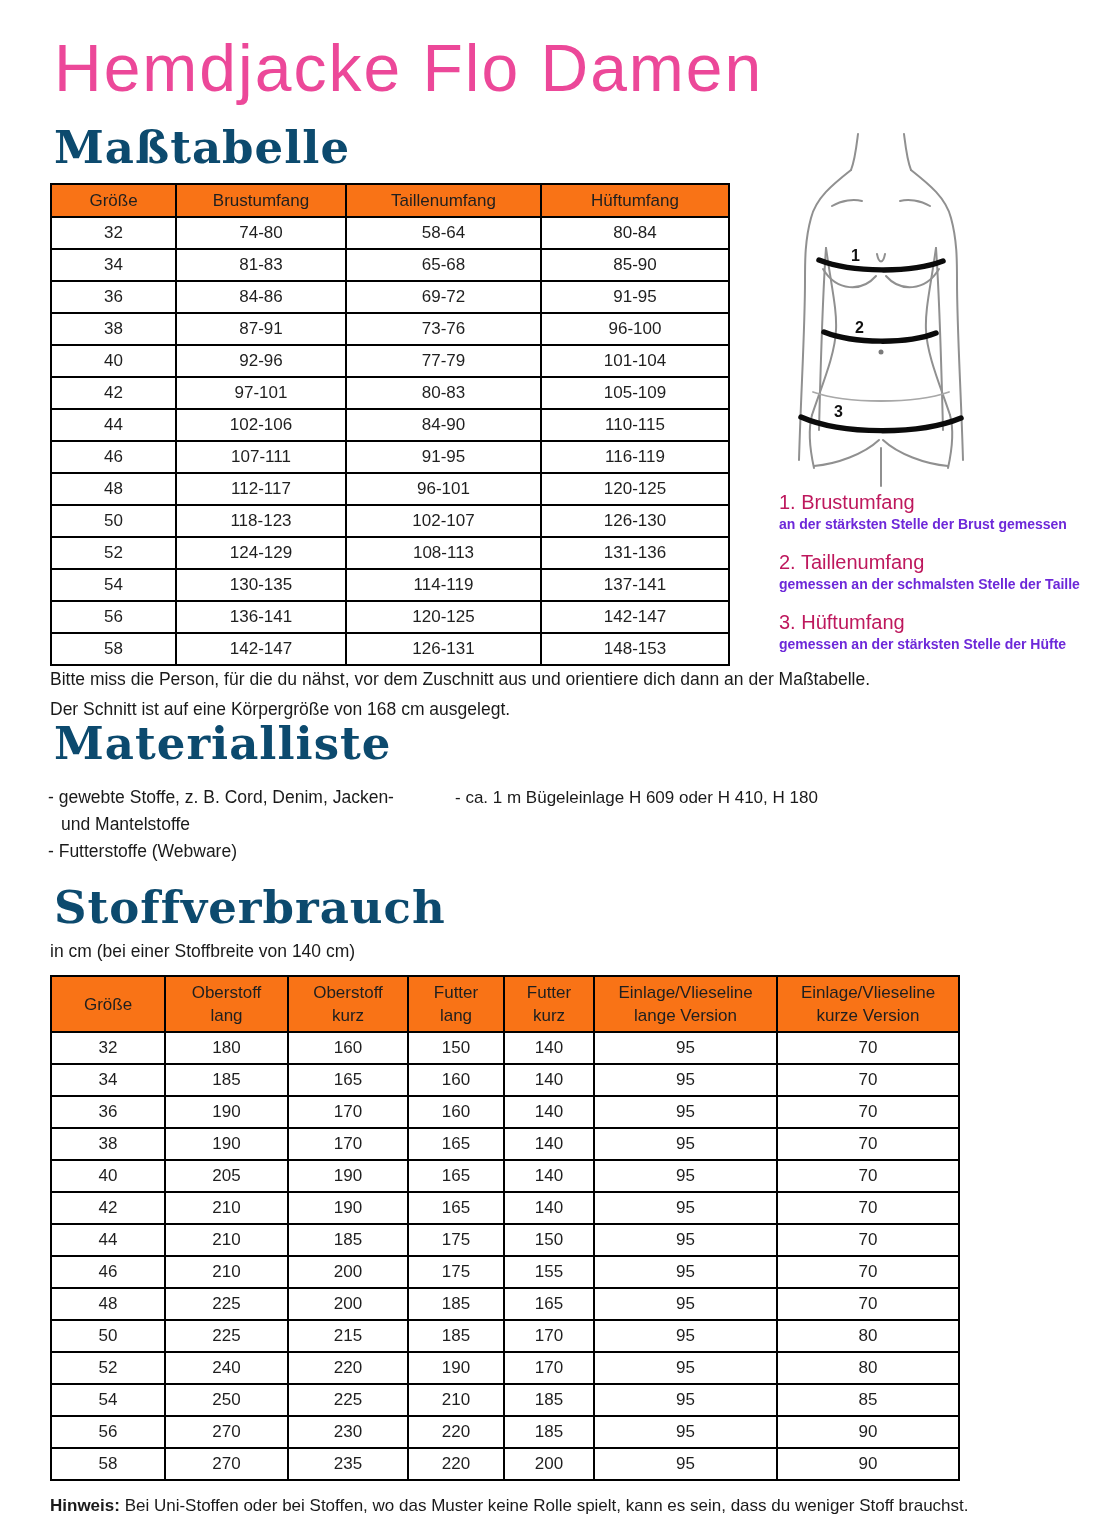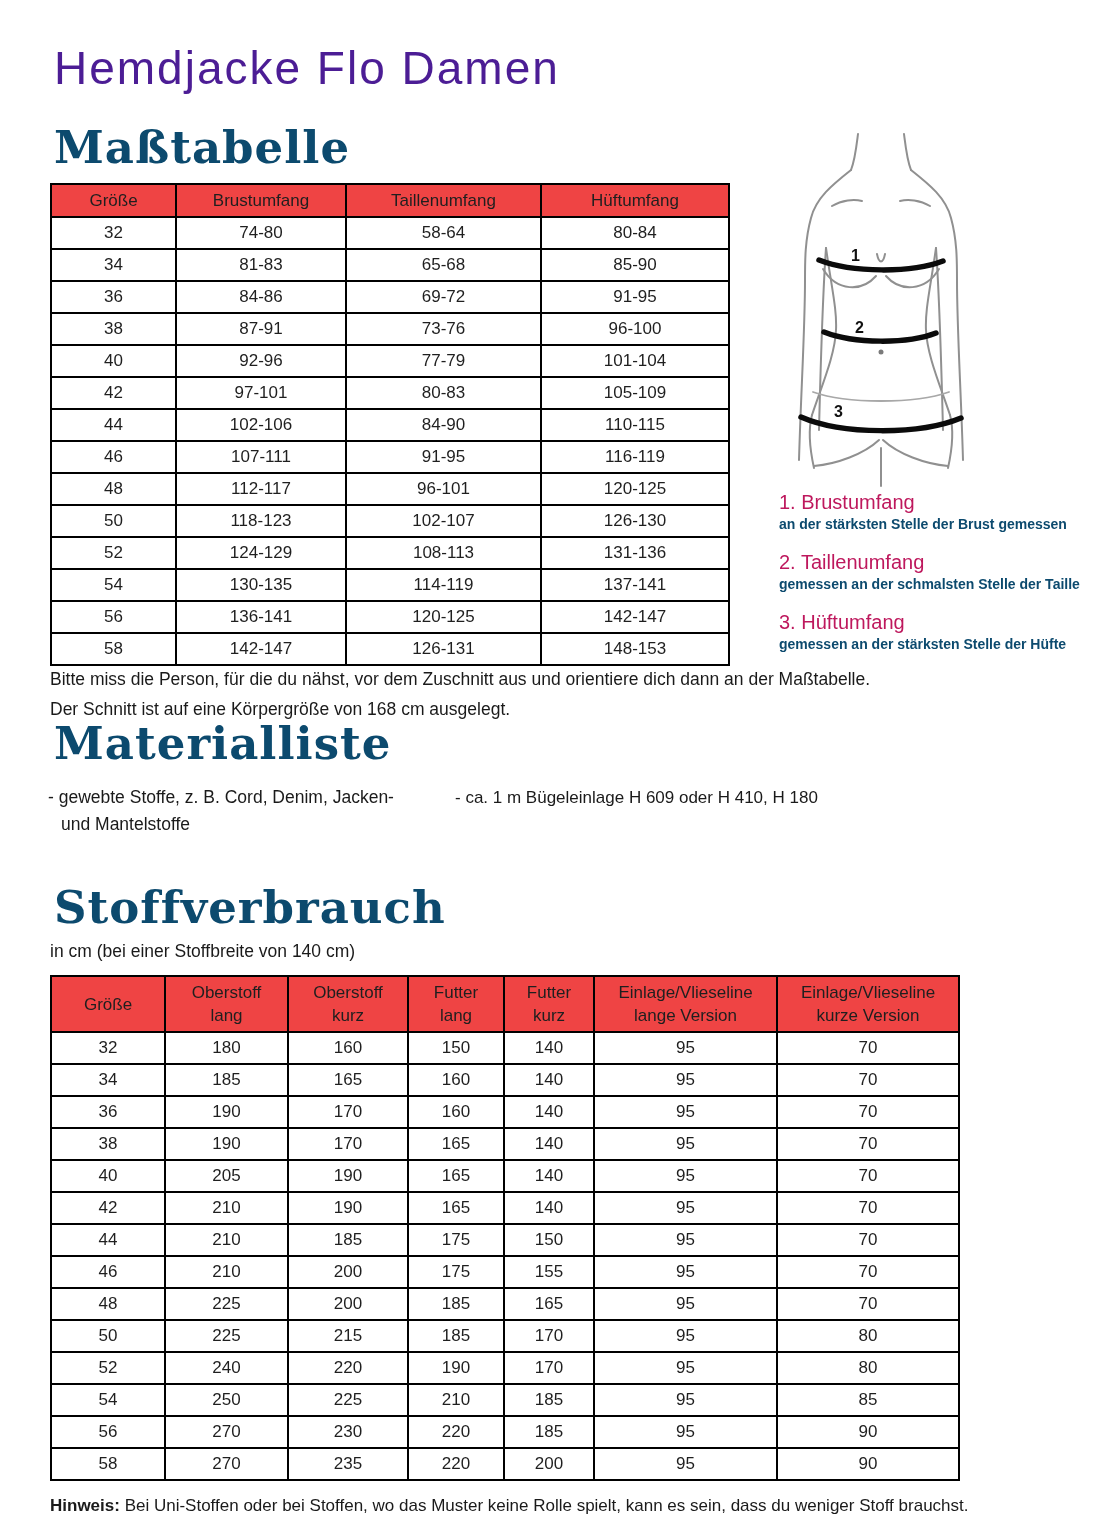--- a/index.html
+++ b/index.html
@@ -6,50 +6,50 @@
   html,body { background:#ffffff; }
   body {
     position:relative;
     width:1095px; height:1536px;
     font-family:"Liberation Sans", sans-serif;
     color:#1a1a1a;
     overflow:hidden;
   }
   .page-title {
     position:absolute; left:54px; top:26px;
-    font-size:46px; line-height:84px; font-weight:300;
-    letter-spacing:2px; color:#4c1d95; white-space:nowrap;
+    font-size:66px; line-height:84px; font-weight:300;
+    letter-spacing:2px; color:#ec4899; white-space:nowrap;
   }
   .section-heading {
     position:absolute; left:54px;
     font-family:"DejaVu Serif", "Liberation Serif", serif;
     font-weight:700; font-size:45px; line-height:56px;
     color:#0c4a6e; letter-spacing:1px; white-space:nowrap;
   }
   #heading-masstabelle { top:120px; }
   #heading-materialliste { top:716px; }
   #heading-stoffverbrauch { top:880px; }
 
   table { position:absolute; border-collapse:collapse; table-layout:fixed; }
   th, td {
     border:2px solid #000; text-align:center; vertical-align:middle;
     font-size:17px; color:#1f1f1f; overflow:hidden;
   }
-  th { background:#ef4444; font-weight:400; padding:4px 2px; white-space:pre-line; line-height:23px; }
+  th { background:#f97316; font-weight:400; padding:4px 2px; white-space:pre-line; line-height:23px; }
   td { background:#ffffff; padding:4px 2px; line-height:22px; }
 
   #size-table { left:50px; top:183px; width:678px; }
   #fabric-table { left:50px; top:975px; width:908px; }
 
   .figure-wrap { position:absolute; left:792px; top:130px; width:200px; height:362px; }
 
   .legend { position:absolute; left:779px; top:489px; width:310px; }
   .legend-item { margin-bottom:15px; }
   .legend-title { font-size:20px; line-height:26px; color:#be185d; }
-  .legend-desc { font-size:14px; line-height:19px; font-weight:600; color:#0c4a6e; }
+  .legend-desc { font-size:14px; line-height:19px; font-weight:600; color:#6d28d9; }
 
   .intro { position:absolute; left:50px; top:664px; width:900px; font-size:17.5px; line-height:30px; }
 
   .materials-left  { position:absolute; left:48px;  top:784px; font-size:17.5px; line-height:27px; }
   .materials-right { position:absolute; left:455px; top:784px; font-size:17px; line-height:27px; }
   .materials-left .indented { padding-left:13px; }
 
   .table-subtitle { position:absolute; left:50px; top:941px; font-size:17.5px; }
 
   .note { position:absolute; left:50px; top:1478px; width:1010px; font-size:17px; line-height:24px;margin-top:16px; }
@@ -220,20 +220,21 @@
 <div class="intro">
   <div>Bitte miss die Person, für die du nähst, vor dem Zuschnitt aus und orientiere dich dann an der Maßtabelle.</div>
   <div>Der Schnitt ist auf eine Körpergröße von 168 cm ausgelegt.</div>
 </div>
 
 <h2 class="section-heading" id="heading-materialliste">Materialliste</h2>
 
 <div class="materials-left">
   <div>-  gewebte Stoffe, z. B. Cord, Denim, Jacken-</div>
   <div class="indented">und Mantelstoffe</div>
+  <div>- Futterstoffe (Webware)</div>
 </div>
 <div class="materials-right">
   <div>- ca. 1 m Bügeleinlage H 609 oder H 410, H 180</div>
 </div>
 
 <h2 class="section-heading" id="heading-stoffverbrauch">Stoffverbrauch</h2>
 <div class="table-subtitle">in cm (bei einer Stoffbreite von 140 cm)</div>
 
 <table id="fabric-table">
   <colgroup>

